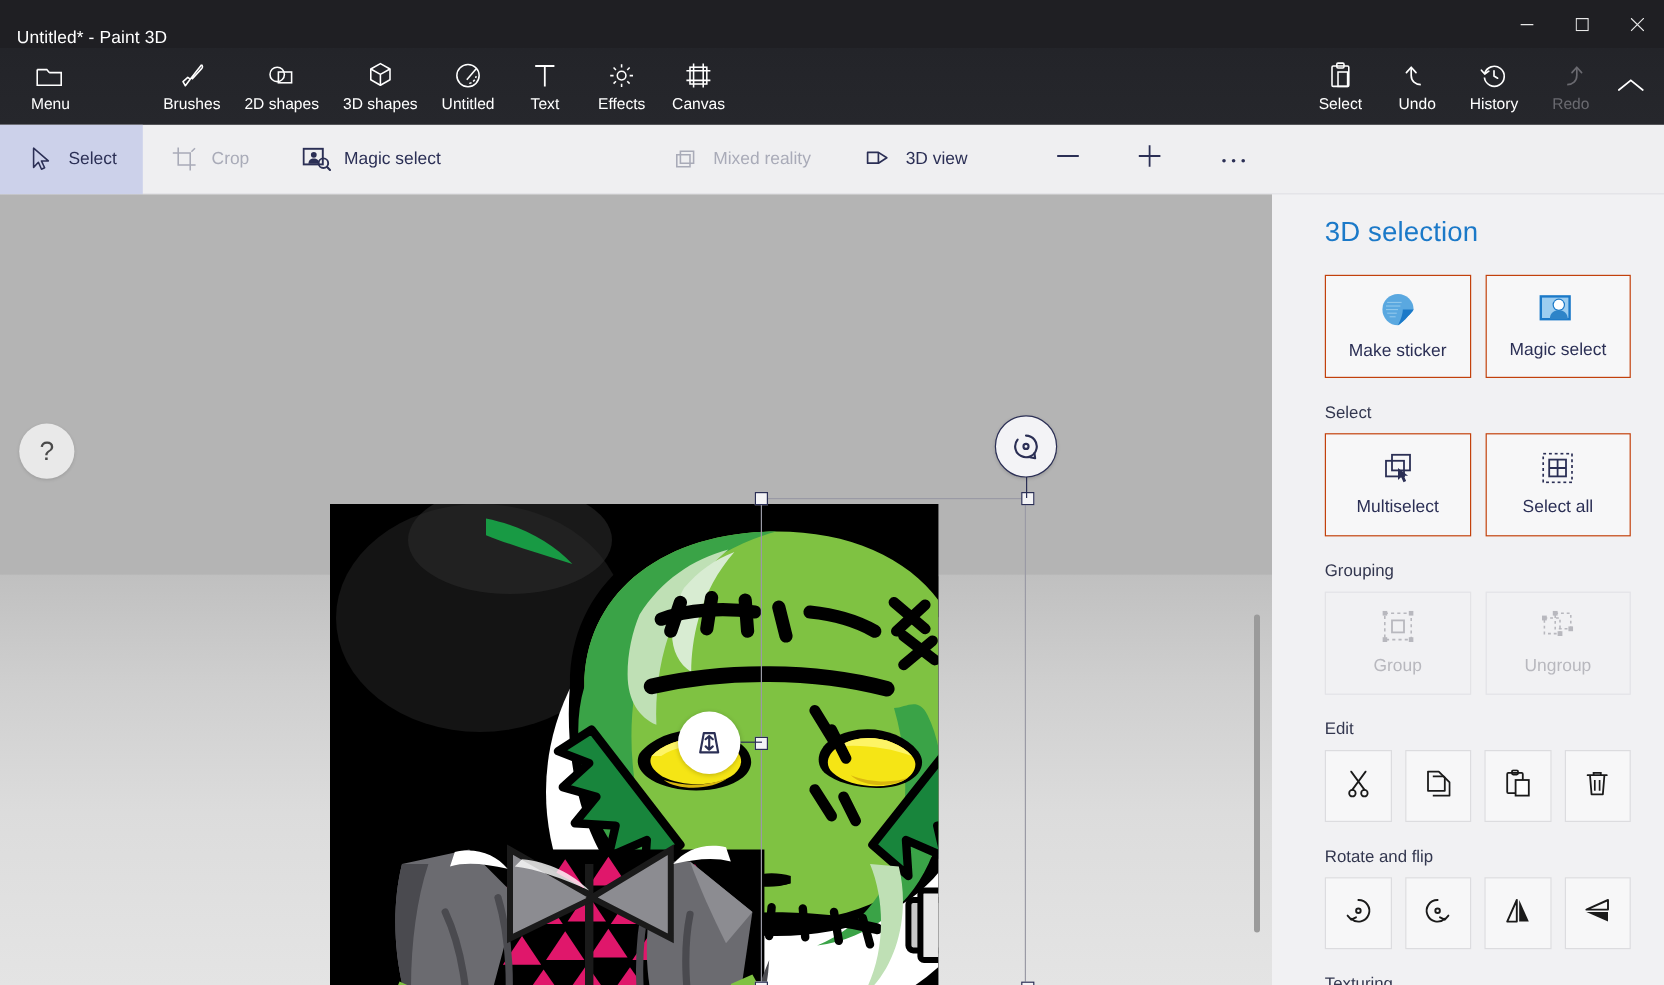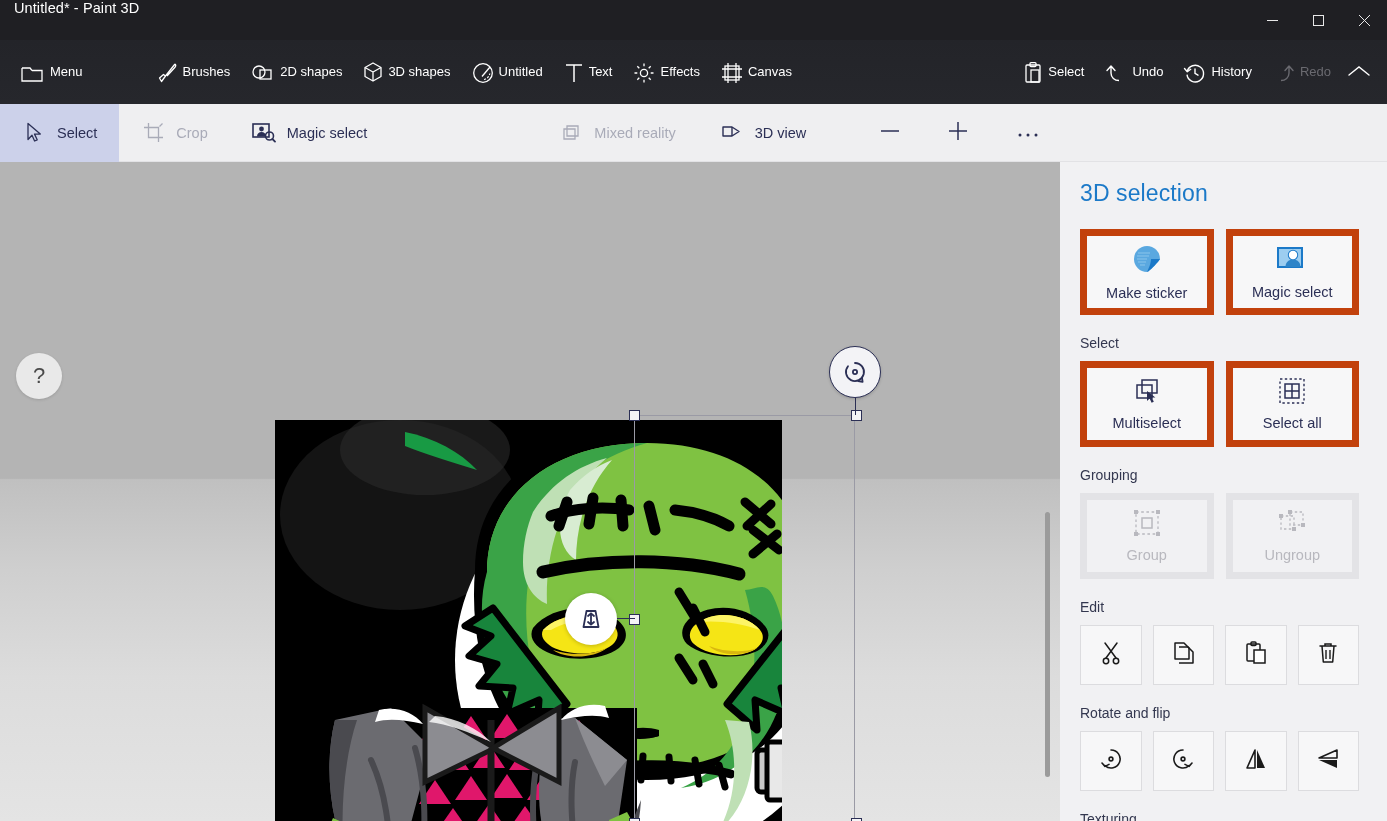--- a/index.html
+++ b/index.html
@@ -6,21 +6,21 @@
   html, body {
     width: 1387px; height: 821px;
     overflow: hidden;
     font-family: "Liberation Sans", sans-serif;
     background: #f2f2f2;
   }
 
   
   .titlebar {
     height: 40px; background: #1f1f23;
-    display: flex; align-items: flex-start;
+    display: flex; align-items: flex-end;
     position: relative;
   }
   .title-text {
     color: #ffffff; font-size: 14.5px;
     padding-left: 14px; letter-spacing: .1px;
   }
   .win-controls { position: absolute; right: 0; top: 0; display: flex; height: 40px; }
   .win-btn {
     width: 46px; height: 40px;
     display: flex; align-items: center; justify-content: center;
@@ -28,21 +28,21 @@
   }
 
   
   .ribbon {
     height: 64px; background: #25262b;
     background-image: linear-gradient(to bottom, #232429, #26272c);
     display: flex; align-items: center;
     position: relative;
   }
   .ribbon-item {
-    display: flex; flex-direction: row;
+    display: flex; flex-direction: column;
     align-items: center; justify-content: center;
     color: #ffffff; font-size: 13px;
     min-width: 64px; height: 62px;
     padding: 4px 10px 5px; gap: 4px;
   }
   .ribbon-item.disabled { color: #6a6a70; }
   .ribbon-ico { height: 26px; display: flex; align-items: flex-end; justify-content: center; }
   .ribbon-ico svg { display: block; }
   .rb-menu { margin-left: 10px; }
   .rb-group-center { display: flex; align-items: center; margin-left: 52px; }
@@ -132,35 +132,35 @@
   .giz-stem { position: absolute; background: #2b2f55; }
   .v-scroll {
     position: absolute; right: 10px; top: 350px;
     width: 5px; height: 265px; background: #9b9b9b; border-radius: 3px;
   }
 
   
   .panel {
     width: 327px; height: 659px;
     background: #f1f1f3;
-    padding: 18px 28px 0 20px;
+    padding: 18px 28px 0 44px;
     overflow: hidden;
   }
   .panel-title {
     color: #1b79c8; font-size: 23px; font-weight: 400;
     margin-bottom: 22px; letter-spacing: .1px;
   }
   .section-label {
     color: #33374f; font-size: 14px;
     margin: 20px 0 10px 0;
   }
   .grid2 { display: grid; grid-template-columns: 1fr 1fr; gap: 12px; }
   .grid4 { display: grid; grid-template-columns: repeat(4, 1fr); gap: 11px; }
   .pbtn {
-    background: #f7f7f8; border: 7px solid #c2410c;
+    background: #f7f7f8; border: 1px solid #c2410c;
     display: flex; flex-direction: column;
     align-items: center; justify-content: center;
     gap: 8px; height: 86px;
     color: #2b2f55; font-size: 14.5px;
   }
   .pbtn.disabled { color: #b8b8be; background: #f1f1f3; border-color: #e3e3e6; }
   .pbtn-sm {
     background: #f7f7f8; border: 1px solid #dcdcdf;
     display: flex; align-items: center; justify-content: center;
     height: 60px; color: #1a1a1a;

